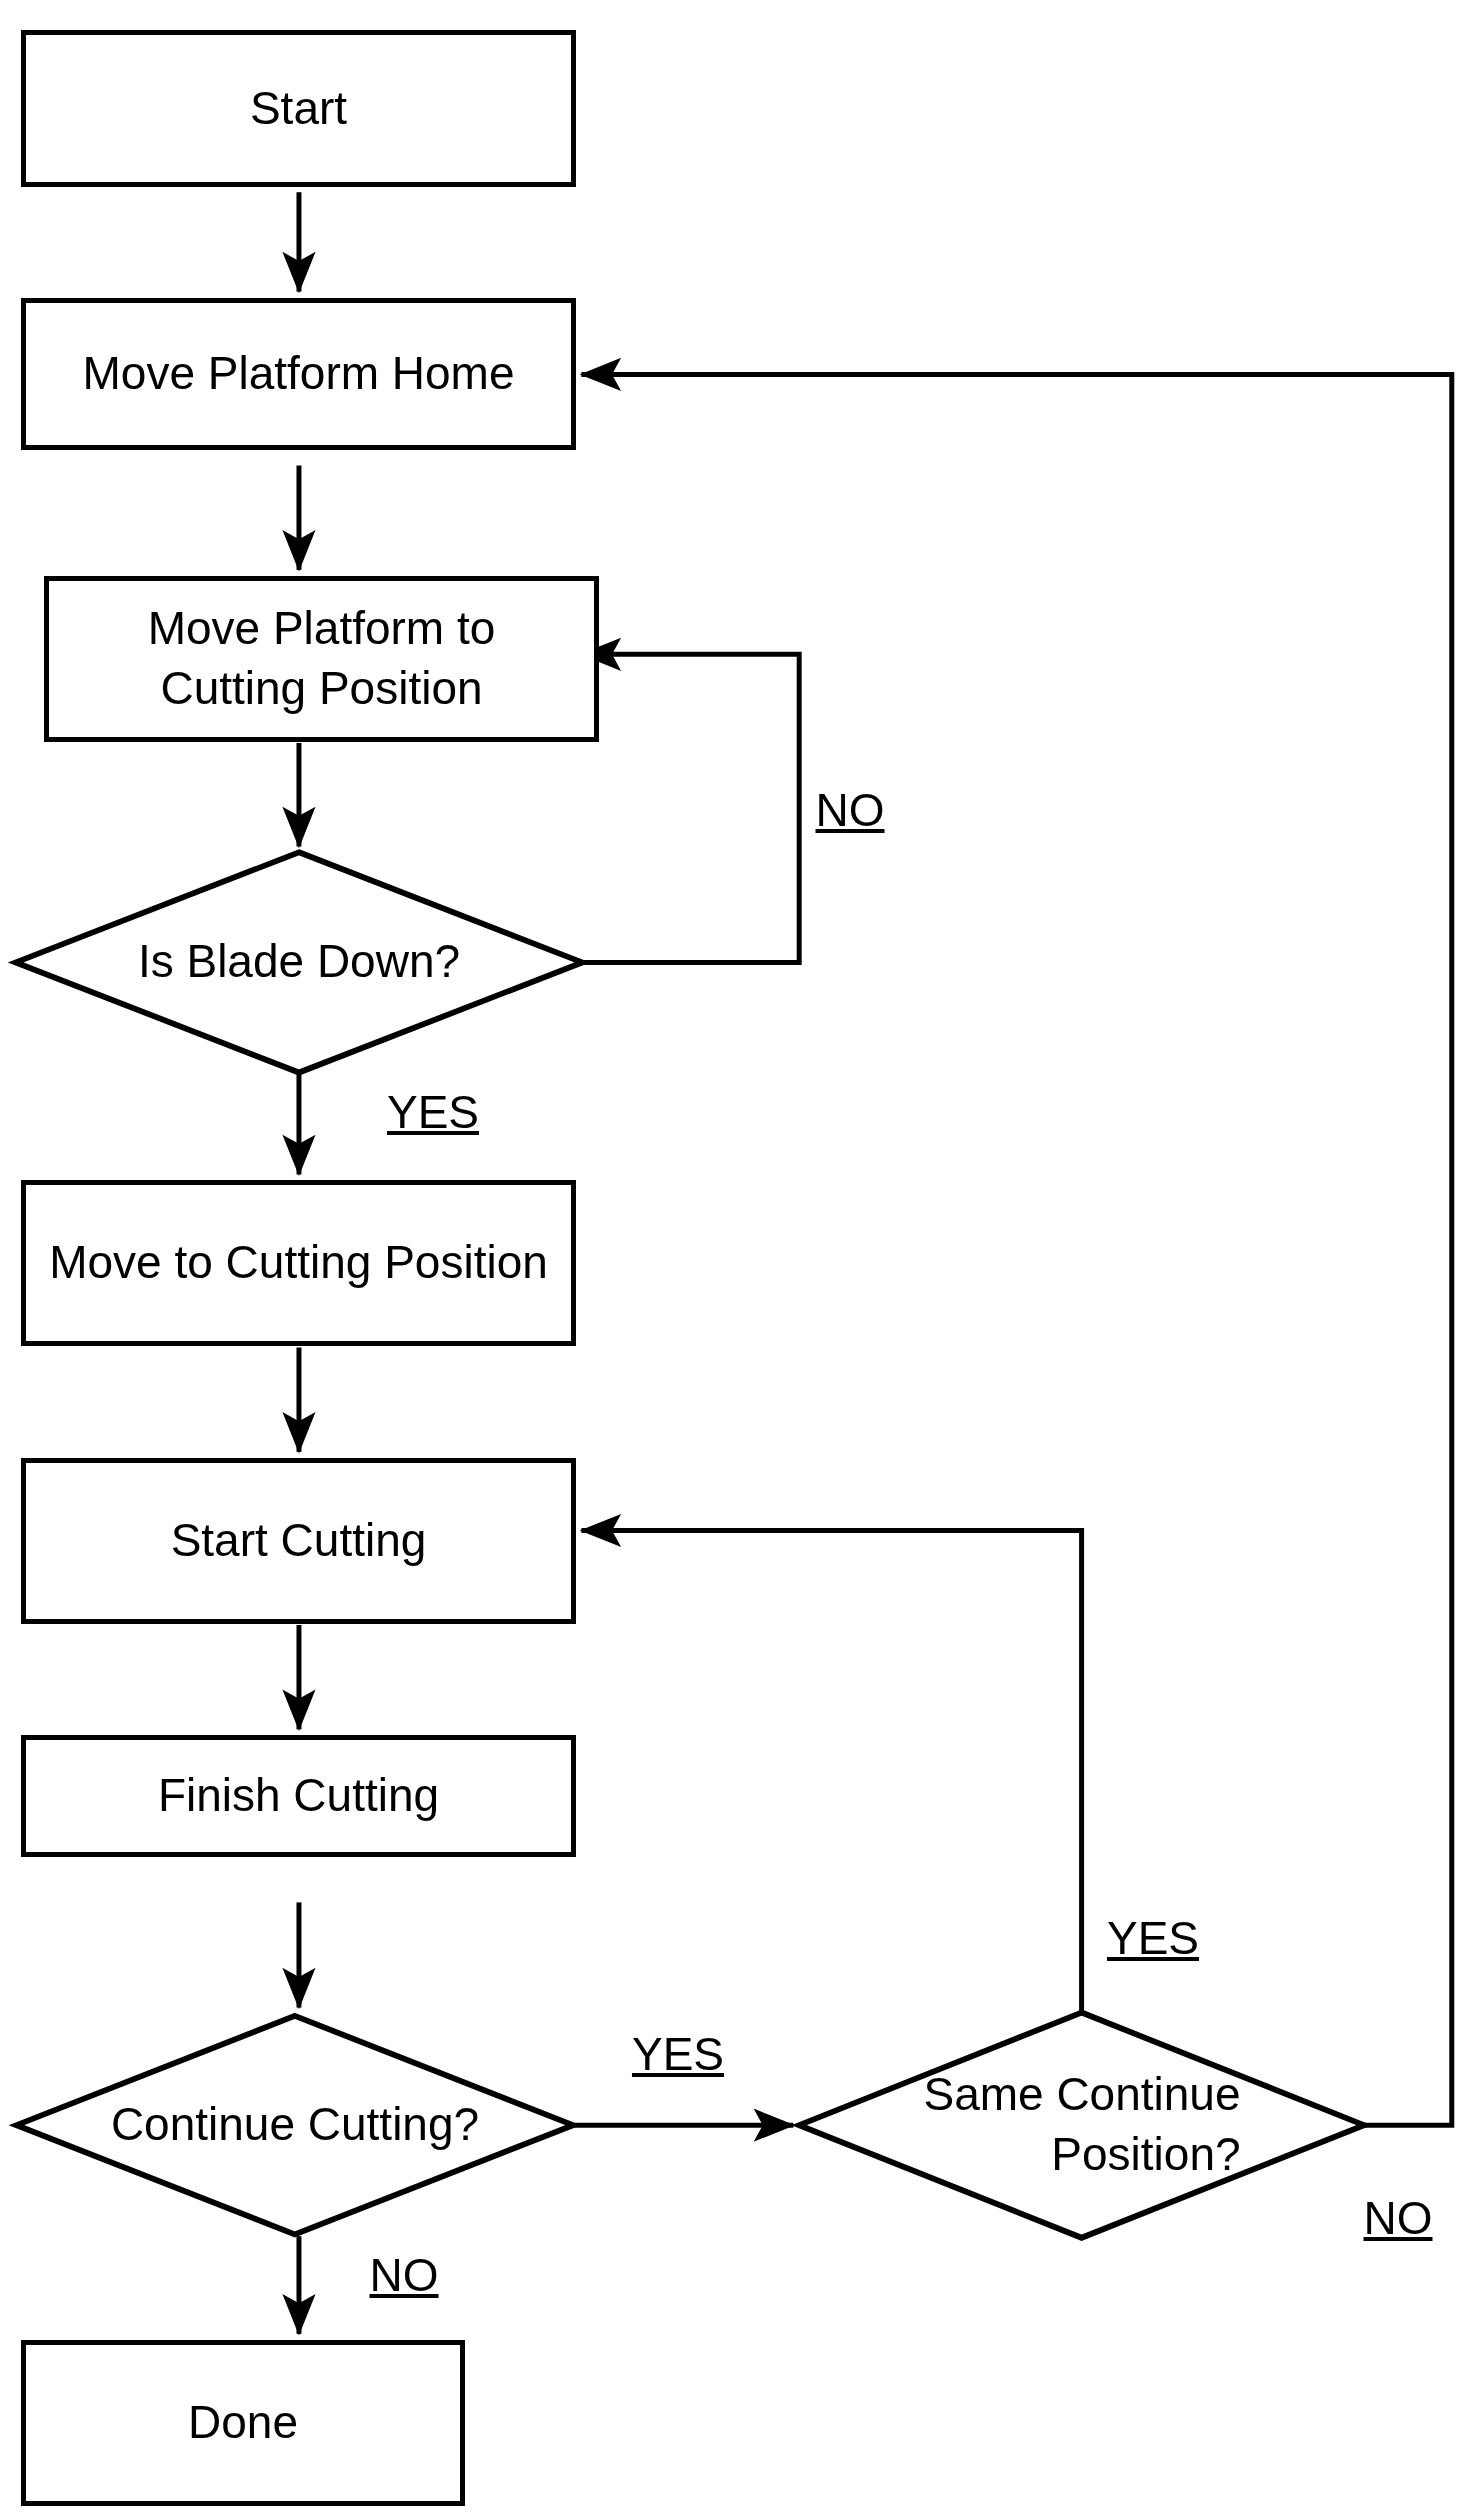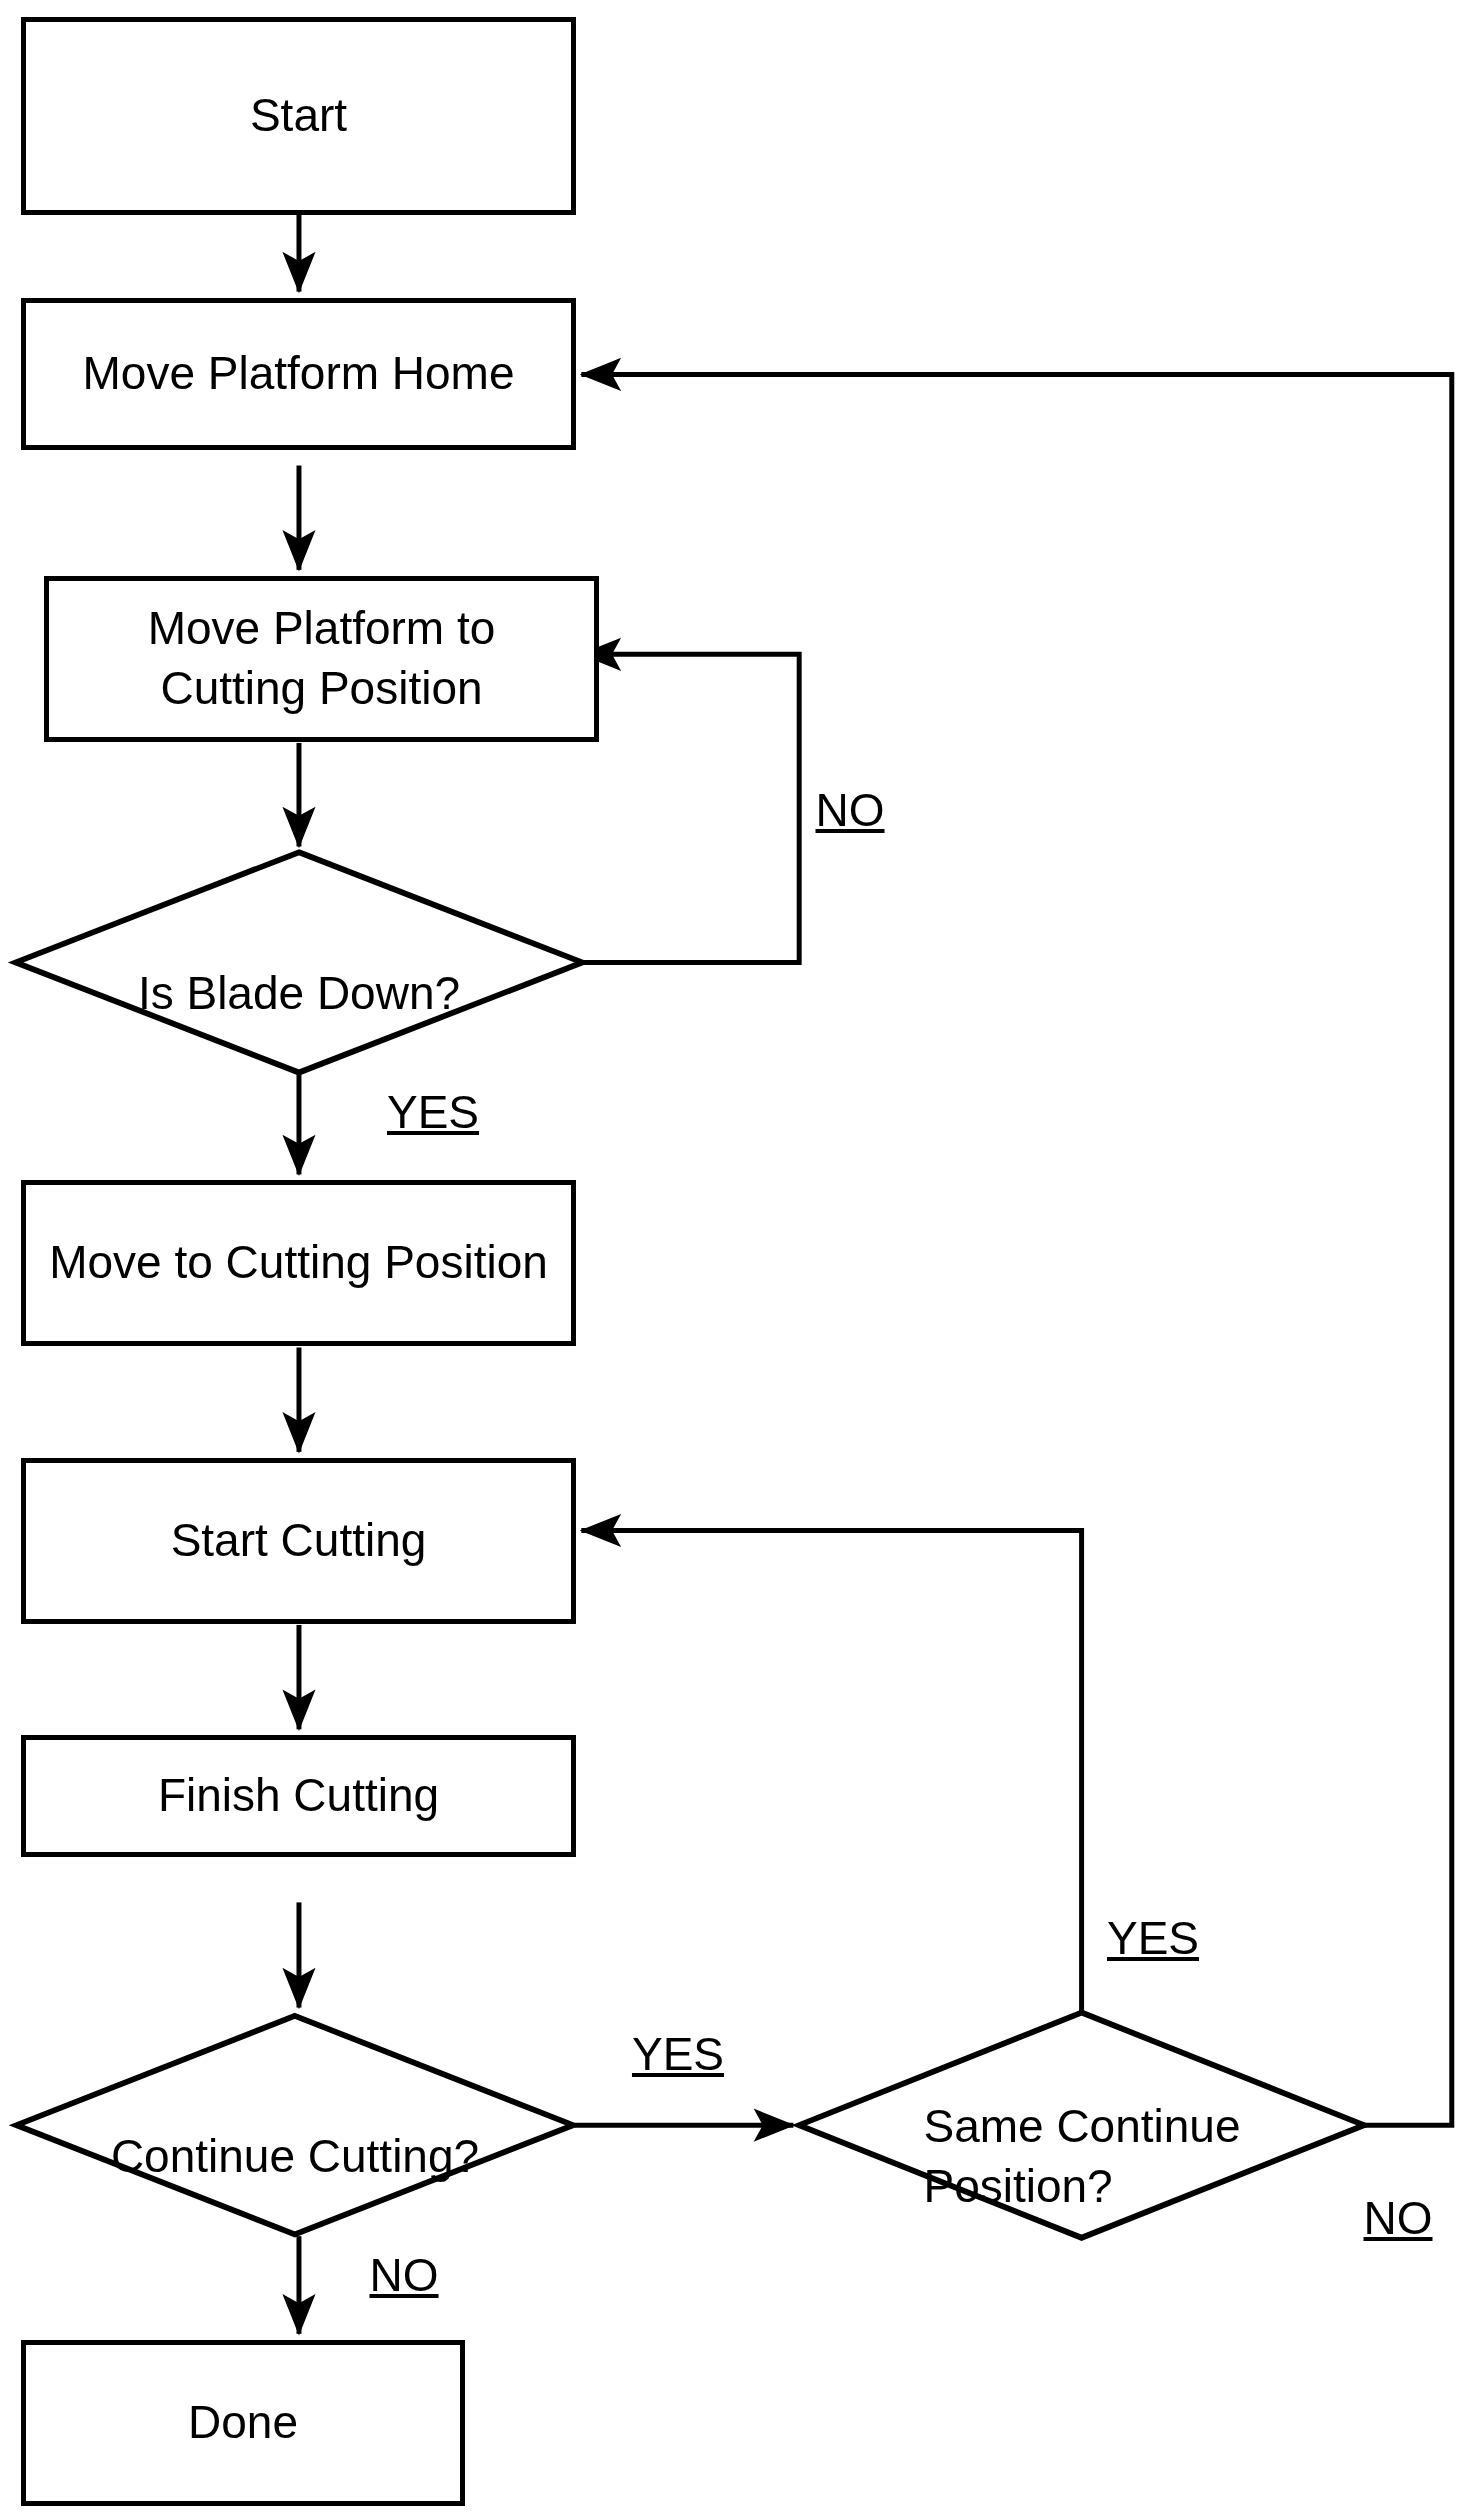--- a/index.html
+++ b/index.html
@@ -32,25 +32,24 @@
     align-items: center;
     justify-content: center;
     text-align: center;
     font-size: 46px;
     line-height: 1.3;
     white-space: pre;
   }
   .diamond-label {
     position: absolute;
     transform: translate(-50%, -50%);
-    text-align: left;
+    text-align: right;
     font-size: 46px;
     line-height: 1.3;
     white-space: pre;
-    margin-top: 32px;
   }
   .edge-label {
     position: absolute;
     transform: translate(-50%, -50%);
     font-size: 46px;
     white-space: nowrap;
     text-decoration: underline;
   }
 </style>
 </head>
@@ -80,21 +79,21 @@
 
     <path d="M702,1162 H965 V790 H702" fill="none" stroke="#000000" stroke-width="6" marker-end="url(#arrow)"></path>
 
     <path d="M694,2566 H958" fill="none" stroke="#000000" stroke-width="6" marker-end="url(#arrow)"></path>
 
     <path d="M1306,2430 V1848 H702" fill="none" stroke="#000000" stroke-width="6" marker-end="url(#arrow)"></path>
 
     <path d="M1647,2566 H1753 V452 H702" fill="none" stroke="#000000" stroke-width="6" marker-end="url(#arrow)"></path>
   </svg>
 
-  <div class="node-box" style="left:21px; top:17px;  width:555px; height:198px;">Start</div>
+  <div class="node-box" style="left:21px; top:30px;  width:555px; height:157px;">Start</div>
 
   <div class="node-box" style="left:21px; top:298px; width:555px; height:152px;">Move Platform Home</div>
 
   <div class="node-box" style="left:4px; top:576px; width:555px; height:166px;margin-left:40px;">Move Platform to
 Cutting Position</div>
 
   <div class="node-box" style="left:21px; top:1458px; width:555px; height:166px;">Start Cutting</div>
 
   <div class="node-box" style="left:21px; top:1180px; width:555px; height:166px;">Move to Cutting Position</div>
 

